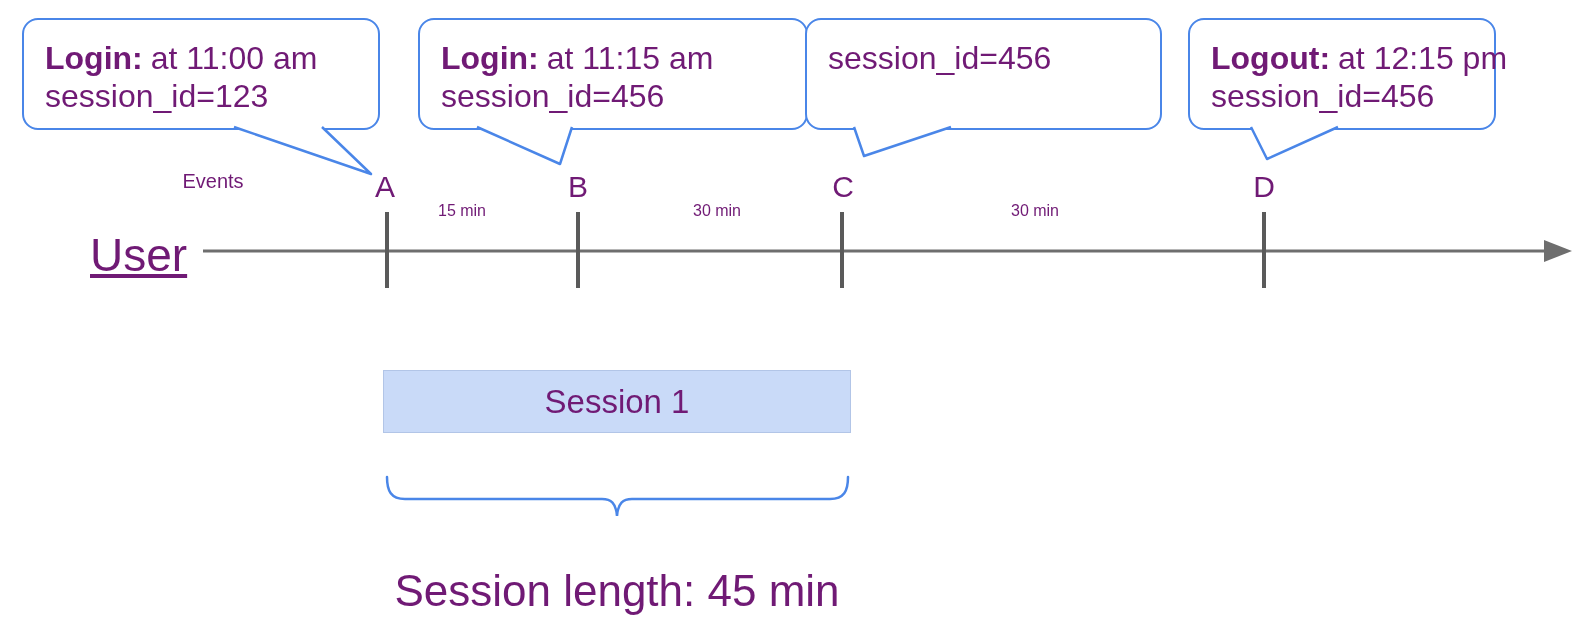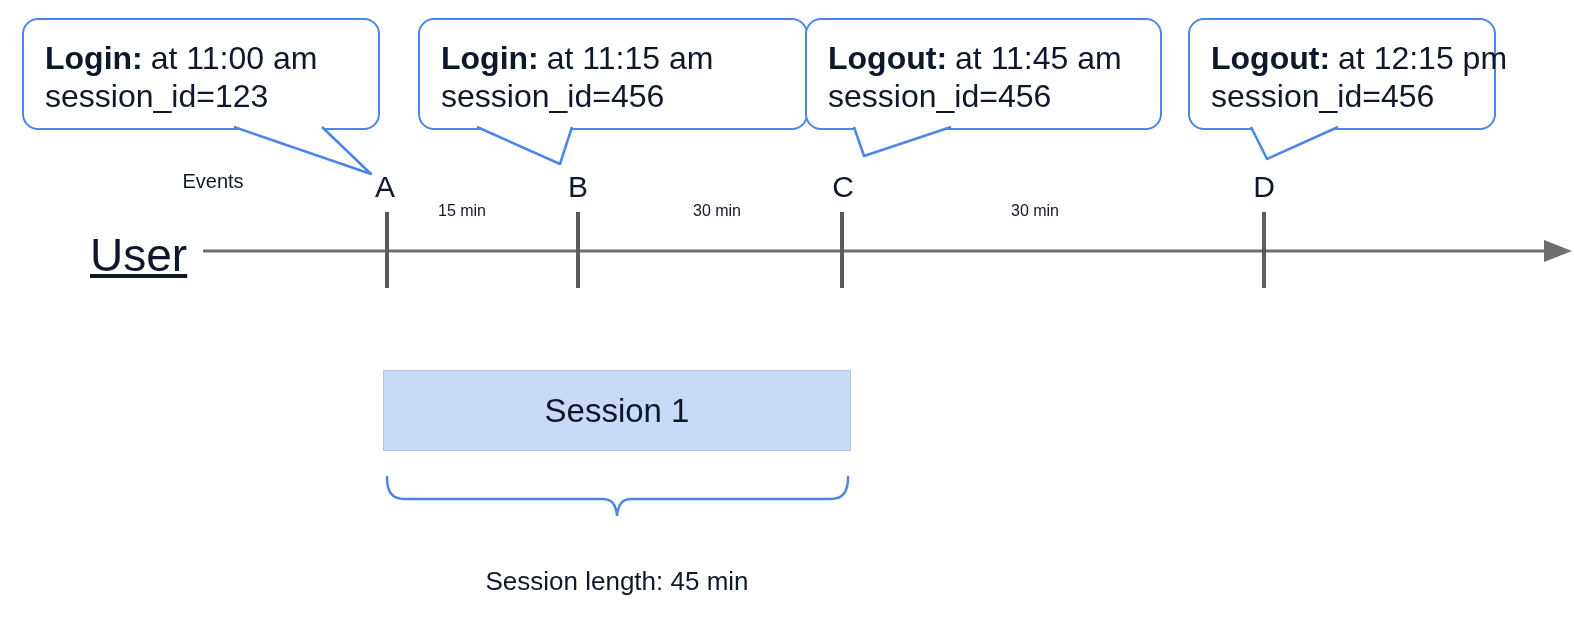--- a/index.html
+++ b/index.html
@@ -3,21 +3,21 @@
 <meta charset="utf-8">
 <style>
   html, body { margin: 0; padding: 0; background: #ffffff; }
   * { box-sizing: border-box; }
   .stage {
     position: relative;
     width: 1574px;
     height: 630px;
     background: #ffffff;
     font-family: "Liberation Sans", "DejaVu Sans", sans-serif;
-    color: #0f172a;
+    color: #701a75;
     overflow: hidden;
   }
   
   .callout {
     position: absolute;
     top: 18px;
     height: 112px;
     background: #ffffff;
     border: 2.5px solid var(--accent-blue, #4a86e8);
     border-radius: 16px;
@@ -72,53 +72,52 @@
   .interval-label {
     position: absolute;
     top: 202px;
     transform: translateX(-50%);
     font-size: 16px;
   }
   
   .session-box {
     position: absolute;
     left: 383px; top: 370px;
-    width: 468px; height: 81px;
+    width: 468px; height: 63px;
     background: var(--session-fill, #c9daf8);
     border: 1px solid rgba(150, 170, 210, 0.45);
     display: flex;
     align-items: center;
     justify-content: center;
     font-size: 33px;
   }
   .session-length-label {
     position: absolute;
     left: 617px; top: 566px;
     transform: translateX(-50%);
-    font-size: 26px;
+    font-size: 44px;
     white-space: nowrap;
   }
 </style>
 </head>
 <body>
 
 <div class="stage">
 
   <div class="callout" style="left:22px; width:358px;">
     <div><span class="callout-title">Login:</span><span class="callout-time">at 11:00 am</span></div>
     <div>session_id=123</div>
   </div>
 
   <div class="callout" style="left:418px; width:390px;">
     <div><span class="callout-title">Login:</span><span class="callout-time">at 11:15 am</span></div>
     <div>session_id=456</div>
   </div>
 
   <div class="callout" style="left:805px; width:357px;">
-    <div><span class="callout-title">Logout:</span><span class="callout-time">at 11:45 am</span></div>
     <div>session_id=456</div>
   </div>
 
   <div class="callout" style="left:1188px; width:308px;">
     <div><span class="callout-title">Logout:</span><span class="callout-time">at 12:15 pm</span></div>
     <div>session_id=456</div>
   </div>
 
   <svg class="canvas" width="1574" height="630" viewBox="0 0 1574 630">
     <path class="tail" d="M 234 127 L 371 174 L 322 127"></path>

